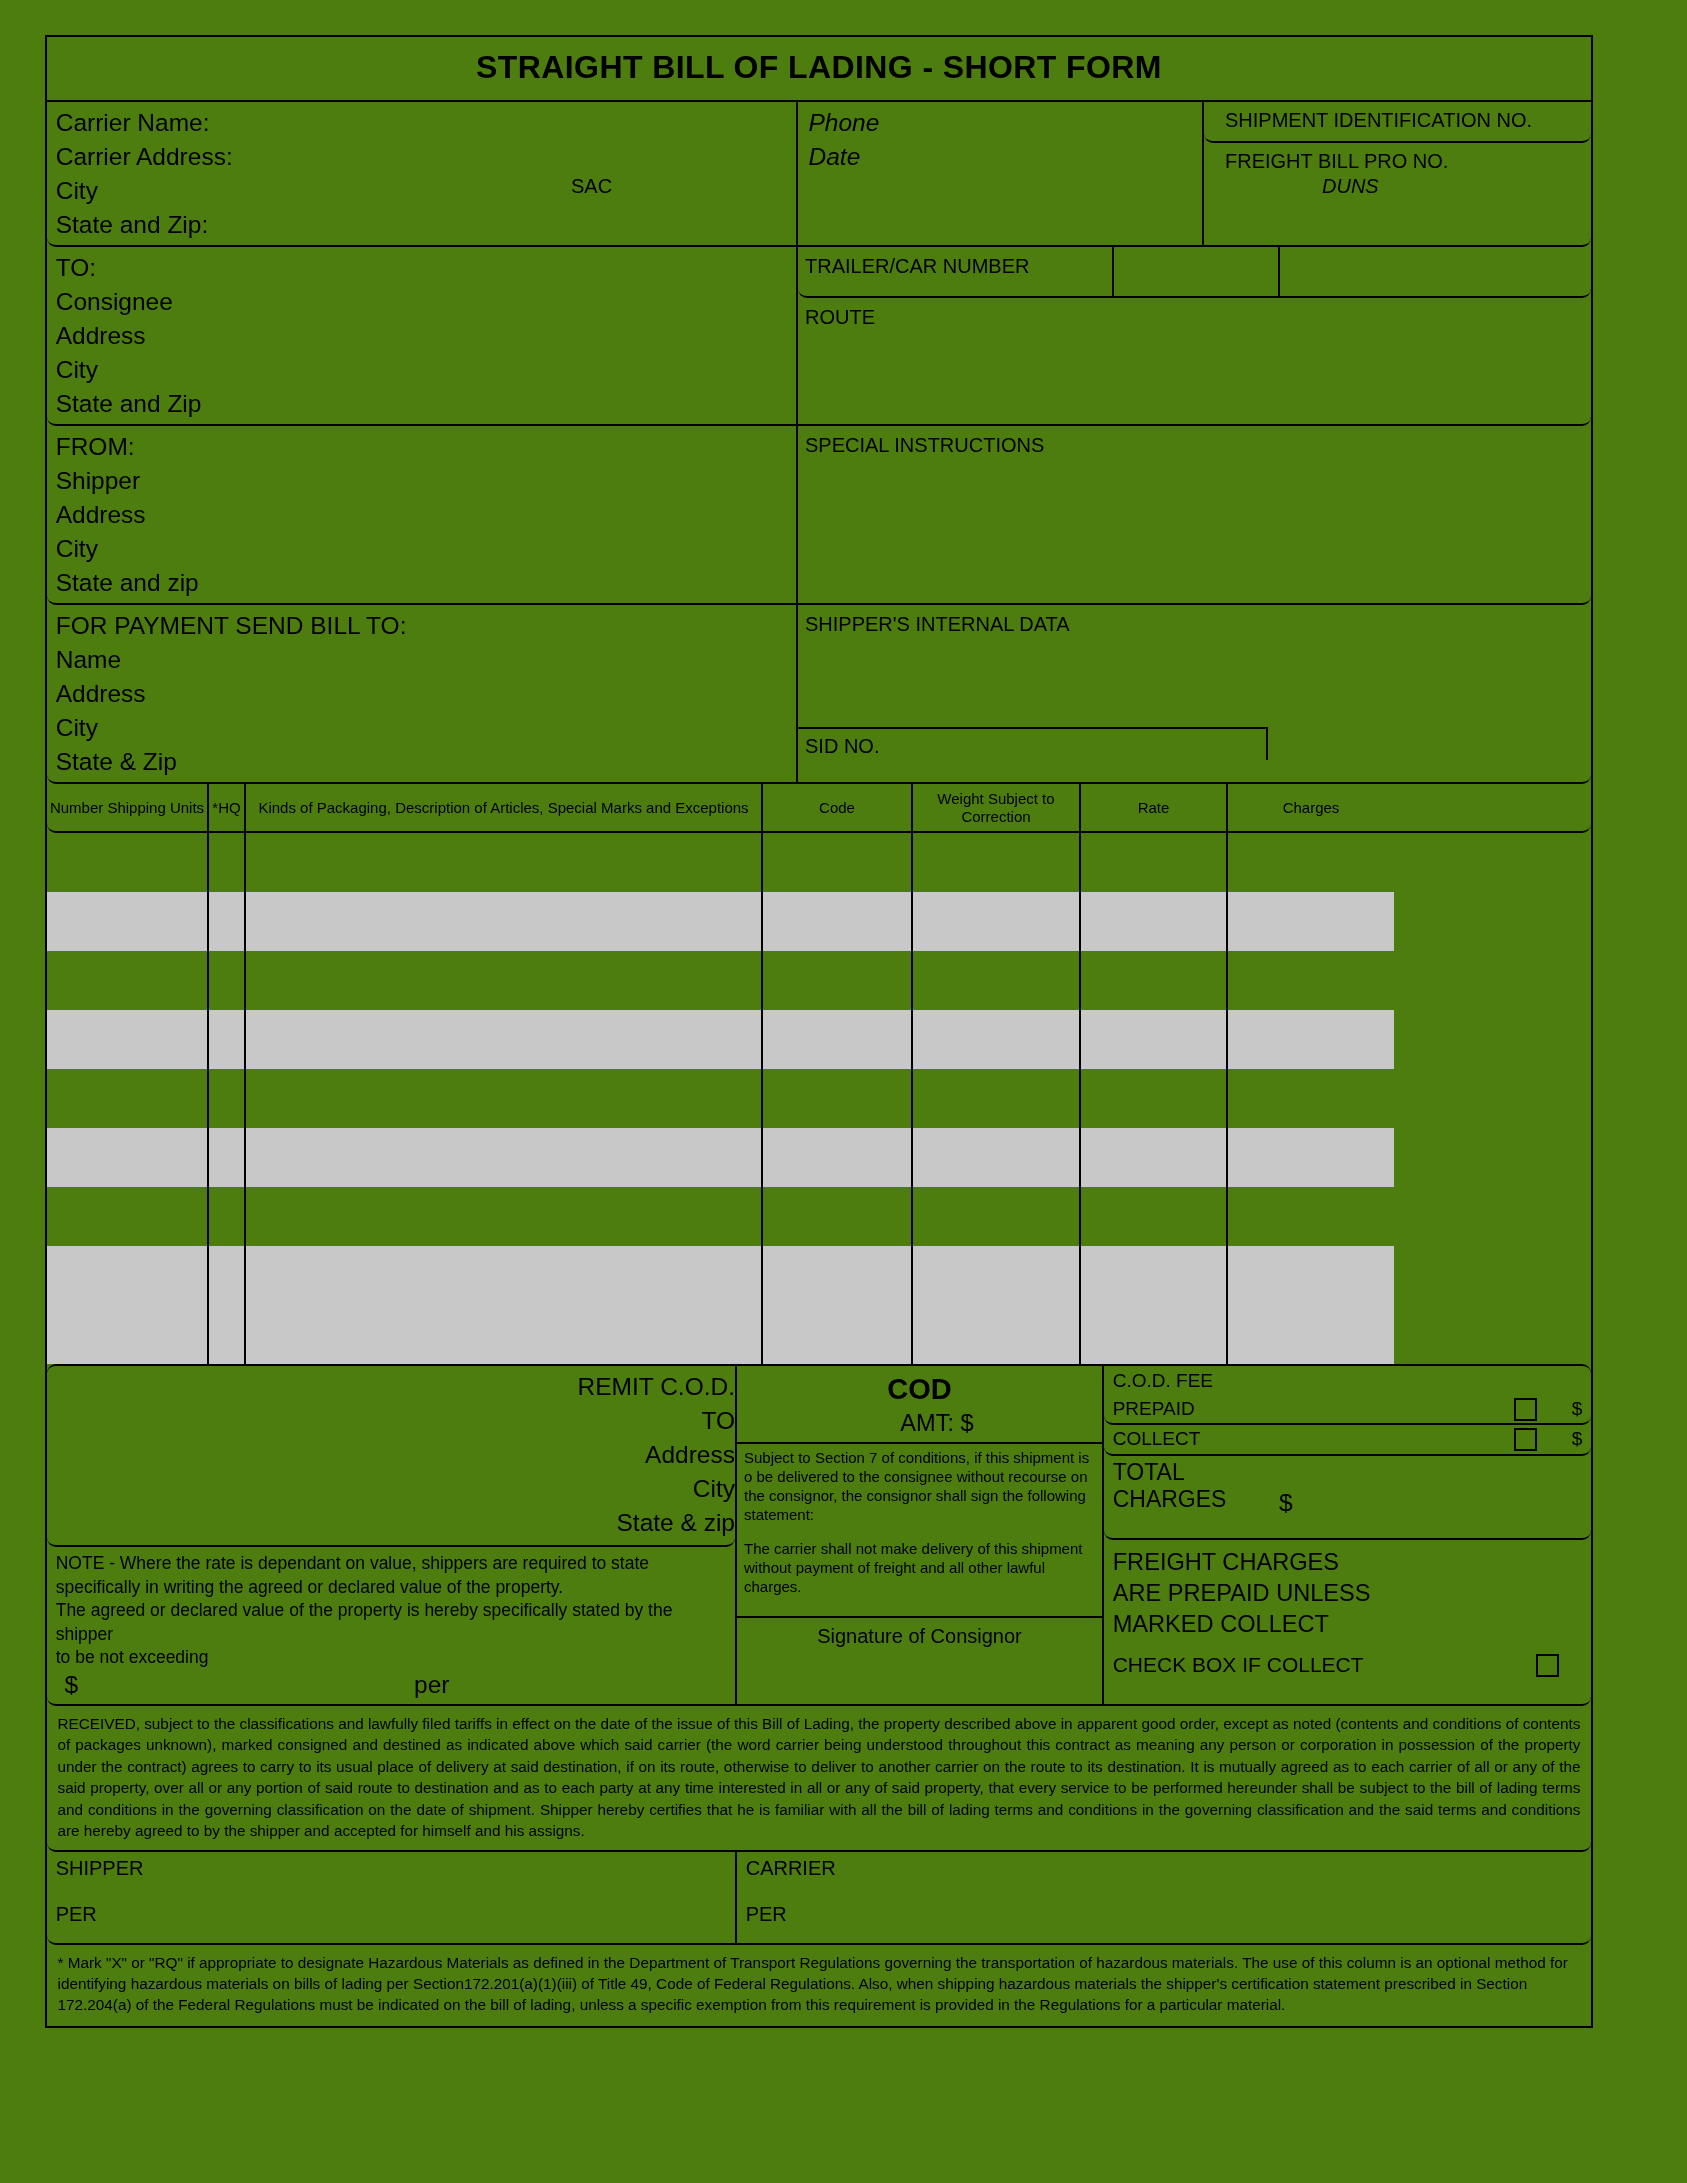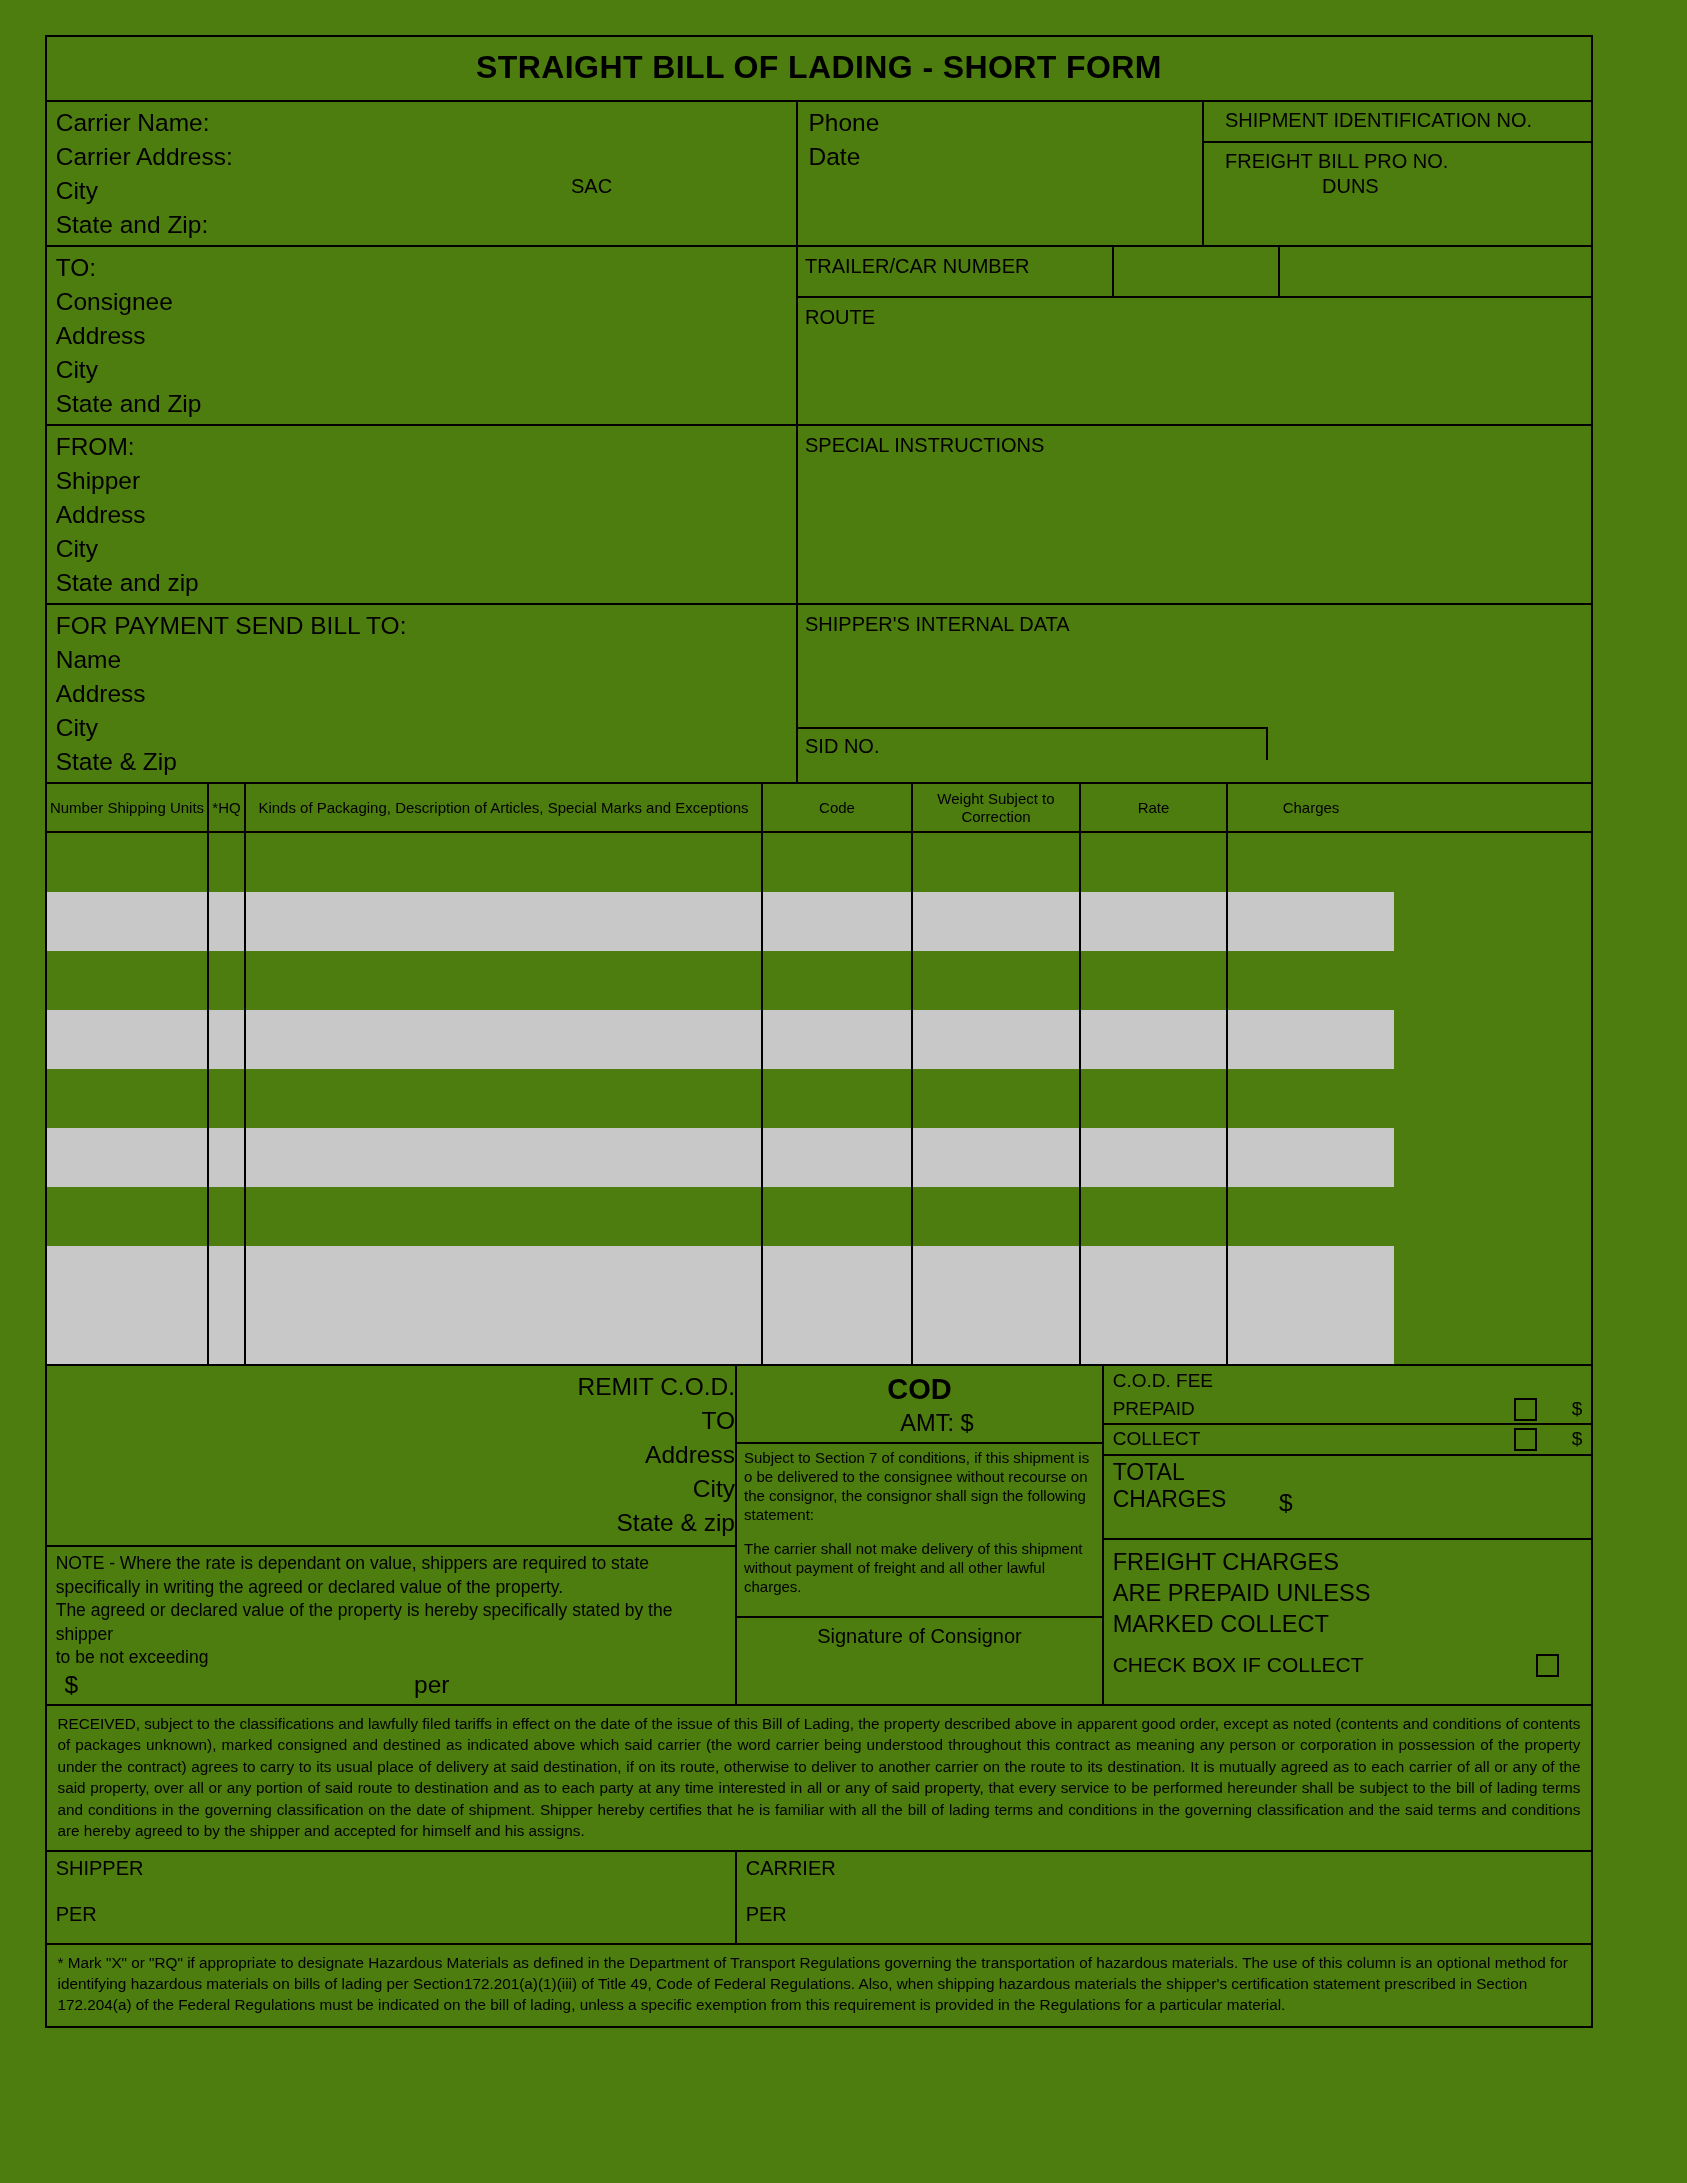--- a/index.html
+++ b/index.html
@@ -31,21 +31,21 @@
     border-bottom: 2.6px solid #000;
     text-align: center;
     font-size: 32px;
     font-weight: bold;
     padding: 12.2px 0 14px 0;
     letter-spacing: 0.4px;
   }
   
   .row { display: flex; }
   .cell { position: relative; box-sizing: border-box; }
-  .bb { border-bottom: 2.6px solid #000; }
+  .bb { border-bottom: 2.6px solid #000; border-radius: 9px; }
   .br { border-right: 2.6px solid #000; }
   .bt { border-top: 2.6px solid #000; }
   .lbl-lg { font-size: 24.5px; line-height: 34px; }
   .lbl-md { font-size: 20px; line-height: 28px; }
 
   
   .carrier-left { width: 751px; padding: 3.5px 0 3.5px 8.7px; }
   .carrier-mid  { width: 406px; padding: 3.5px 0 3.5px 10.5px; }
   .carrier-right { flex: 1; }
   .carrier-right .half { padding: 7px 0 8.7px 21px; font-size: 20px; }
@@ -109,21 +109,21 @@
     <div class="title-bar">STRAIGHT BILL OF LADING - SHORT FORM</div>
 
     <div class="row bb">
       <div class="cell br carrier-left" style="position:relative;">
         <div class="lbl-lg">Carrier Name:</div>
         <div class="lbl-lg">Carrier Address:</div>
         <div class="lbl-lg">City</div>
         <div class="lbl-lg">State and Zip:</div>
         <div class="inline-sac">SAC</div>
       </div>
-      <div class="cell br carrier-mid" style="position:relative;">
+      <div class="cell br carrier-mid" style="position:relative;font-style:italic;">
         <div class="lbl-lg">Phone</div>
         <div class="lbl-lg">Date</div>
         <div class="inline-duns">DUNS</div>
       </div>
       <div class="cell carrier-right">
         <div class="bb half">SHIPMENT IDENTIFICATION NO.</div>
         <div class="half">FREIGHT BILL PRO NO.</div>
       </div>
     </div>
 

